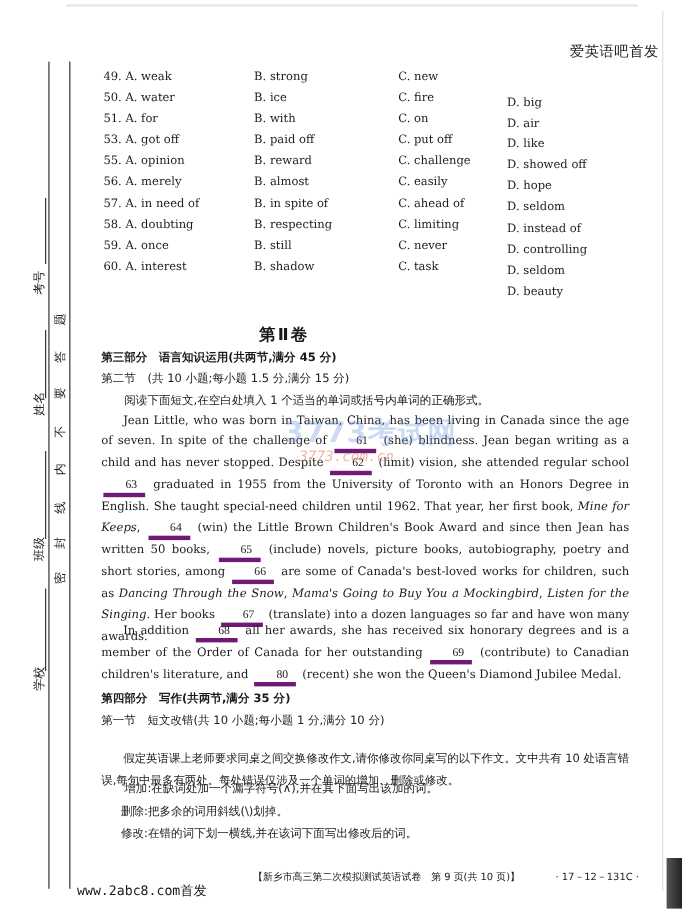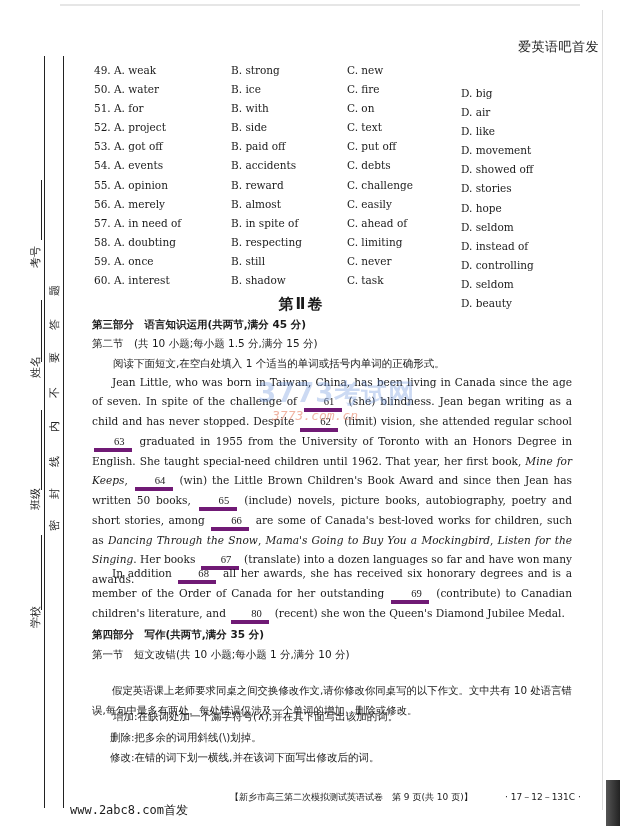--- a/index.html
+++ b/index.html
@@ -26,25 +26,25 @@
   }
   .vchar {
     position: absolute; left: 49px; font-size: 11px; color: #222;
     font-family: "DejaVu Sans", sans-serif; transform: rotate(-90deg);
   }
 
   
   .options { position: absolute; left: 94px; top: 64px; width: 440px; }
   .opt-row { position: relative; height: 19.1px; font-size: 10.5px; }
   .opt-row span { position: absolute; top: 0; white-space: nowrap; }
-  .c-a { left: 0; } .c-b { left: 137px; } .c-c { left: 253px; } .c-d { left: 367px; margin-top: 23px; }
+  .c-a { left: 0; } .c-b { left: 137px; } .c-c { left: 268px; } .c-d { left: 367px; margin-top: 23px; }
 
   .vol-title {
     position: absolute; left: 0; width: 517px; top: 295px; text-align: center;
-    font-size: 15px; font-weight: bold; font-family: "DejaVu Sans", sans-serif; letter-spacing: 2px; margin-left: 43px;
+    font-size: 15px; font-weight: bold; font-family: "DejaVu Sans", sans-serif; letter-spacing: 2px;
   }
   .cn { font-family: "DejaVu Sans", sans-serif; }
   .line { position: absolute; left: 92px; font-size: 10.5px; white-space: nowrap; }
   .bold { font-weight: bold; }
   .para { position: absolute; left: 92px; width: 480px; font-size: 10.6px; line-height: 19px; text-align: justify; }
   .blank {
     display: inline-block; min-width: 38px; text-align: left; border-bottom: 4px solid #701a75;
     line-height: 12px; margin: 0 2px; font-family: Liberation Serif, serif;
   }
   .wm-site {
@@ -103,36 +103,24 @@
       <span class="c-c">C. fire</span>
       <span class="c-d">D. air</span>
     </div>
     <div class="opt-row">
       <span class="c-a">51. A. for</span>
       <span class="c-b">B. with</span>
       <span class="c-c">C. on</span>
       <span class="c-d">D. like</span>
     </div>
     <div class="opt-row">
-      <span class="c-a">52. A. project</span>
-      <span class="c-b">B. side</span>
-      <span class="c-c">C. text</span>
-      <span class="c-d">D. movement</span>
-    </div>
-    <div class="opt-row">
       <span class="c-a">53. A. got off</span>
       <span class="c-b">B. paid off</span>
       <span class="c-c">C. put off</span>
       <span class="c-d">D. showed off</span>
-    </div>
-    <div class="opt-row">
-      <span class="c-a">54. A. events</span>
-      <span class="c-b">B. accidents</span>
-      <span class="c-c">C. debts</span>
-      <span class="c-d">D. stories</span>
     </div>
     <div class="opt-row">
       <span class="c-a">55. A. opinion</span>
       <span class="c-b">B. reward</span>
       <span class="c-c">C. challenge</span>
       <span class="c-d">D. hope</span>
     </div>
     <div class="opt-row">
       <span class="c-a">56. A. merely</span>
       <span class="c-b">B. almost</span>

